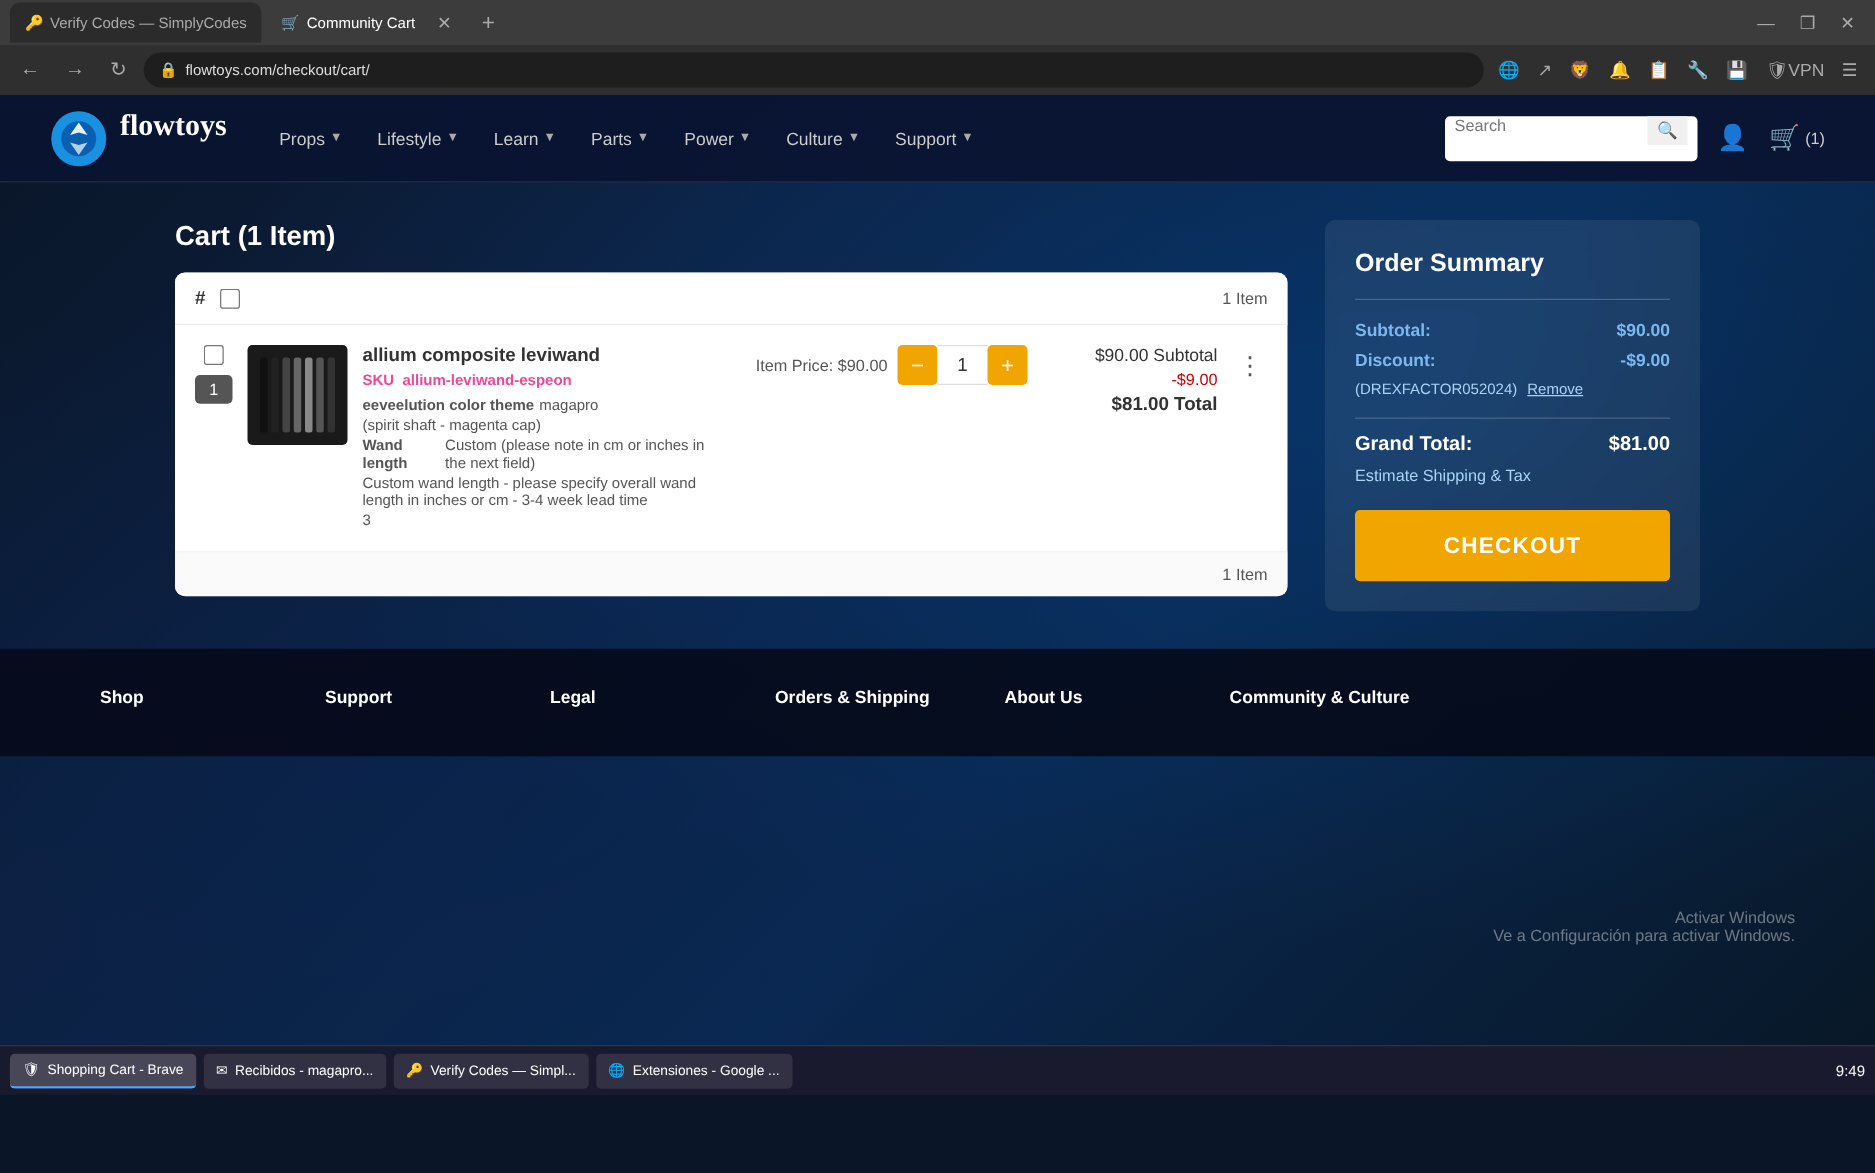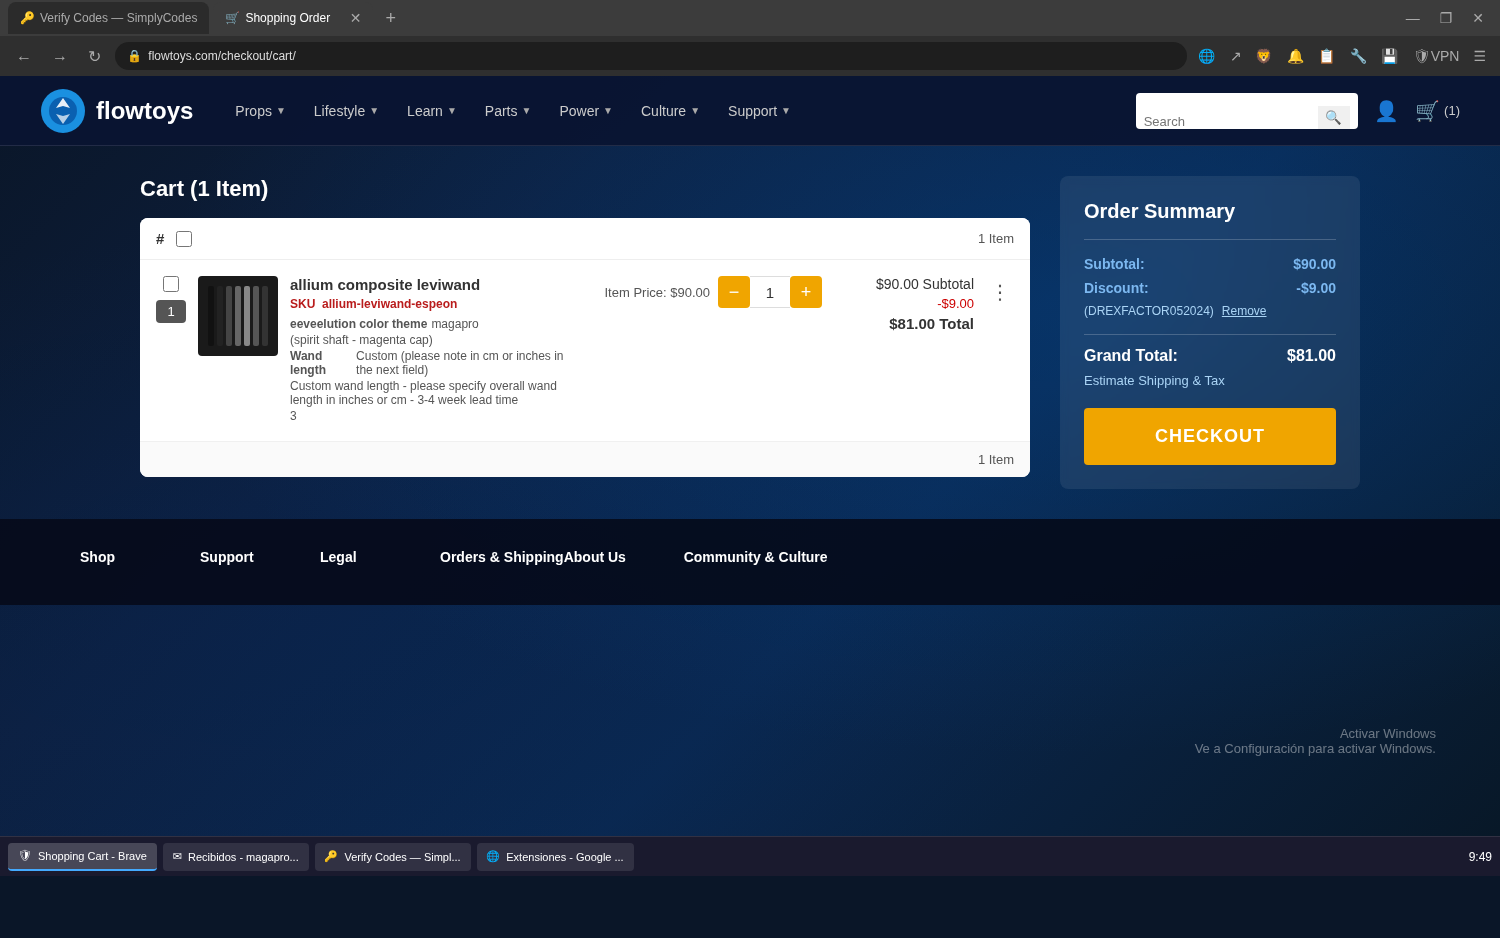--- a/index.html
+++ b/index.html
@@ -138,23 +138,23 @@
       display: flex;
       align-items: center;
       padding: 0 40px;
       height: 70px;
       position: relative;
       z-index: 10;
       border-bottom: 1px solid rgba(255,255,255,0.1);
     }
     .logo-area {
       display: flex;
-      align-items: center;
       gap: 10px;
       margin-right: 30px;
+      font-family: Liberation Serif, serif;
     }
     .logo-icon {
       width: 46px;
       height: 46px;
     }
     .logo-text {
       color: #fff;
       font-size: 24px;
       font-weight: bold;
     }
@@ -170,26 +170,26 @@
       padding: 8px 12px;
       cursor: pointer;
       display: flex;
       align-items: center;
       gap: 4px;
       border-radius: 4px;
     }
     .nav-arrow { font-size: 10px; color: #aaa; }
     .search-bar {
       display: flex;
-      align-items: flex-end;
+      align-items: flex-start;
       background: #fff;
       border-radius: 4px;
       height: 36px;
       padding: 0 8px;
-      gap: 24px;
+      gap: 4px;
       min-width: 200px;
     }
     .search-bar input {
       border: none;
       outline: none;
       font-size: 13px;
       width: 150px;
       background: transparent;
       color: #333;
     }
@@ -321,21 +321,21 @@
       flex: 1;
     }
     .item-name {
       font-size: 15px;
       font-weight: bold;
       color: #333;
       margin-bottom: 4px;
     }
     .item-sku {
       font-size: 12px;
-      color: #b91c1c;
+      color: #ec4899;
       margin-bottom: 6px;
     }
     .item-sku span { font-weight: bold; }
     .item-attribute {
       font-size: 12px;
       color: #555;
       margin-bottom: 2px;
       display: flex;
       gap: 4px;
     }
@@ -531,20 +531,21 @@
       padding: 18px;
       cursor: pointer;
       letter-spacing: 1px;
     }
 
     
     .footer-bar {
       background: rgba(5, 10, 25, 0.9);
       padding: 30px 80px;
       display: flex;
+      gap: 60px;
       position: relative;
       z-index: 5;
     }
     .footer-col h4 {
       color: #fff;
       font-size: 14px;
       font-weight: bold;
       margin-bottom: 10px;
     }
     .footer-col { min-width: 120px; }
@@ -594,21 +595,21 @@
 <div class="browser-chrome">
   <div class="browser-titlebar">
 
     <div class="browser-tab-inactive">
       <span class="tab-favicon">🔑</span>
       <span>Verify Codes — SimplyCodes</span>
     </div>
 
     <div class="browser-tab-active">
       <span class="tab-favicon">🛒</span>
-      <span>Shopping Order</span>
+      <span>Community Cart</span>
       <span class="tab-close">✕</span>
     </div>
     <span class="tab-new">+</span>
     <div class="window-controls">
       <span class="win-ctrl">—</span>
       <span class="win-ctrl">❐</span>
       <span class="win-ctrl">✕</span>
     </div>
   </div>
   <div class="browser-controls">

